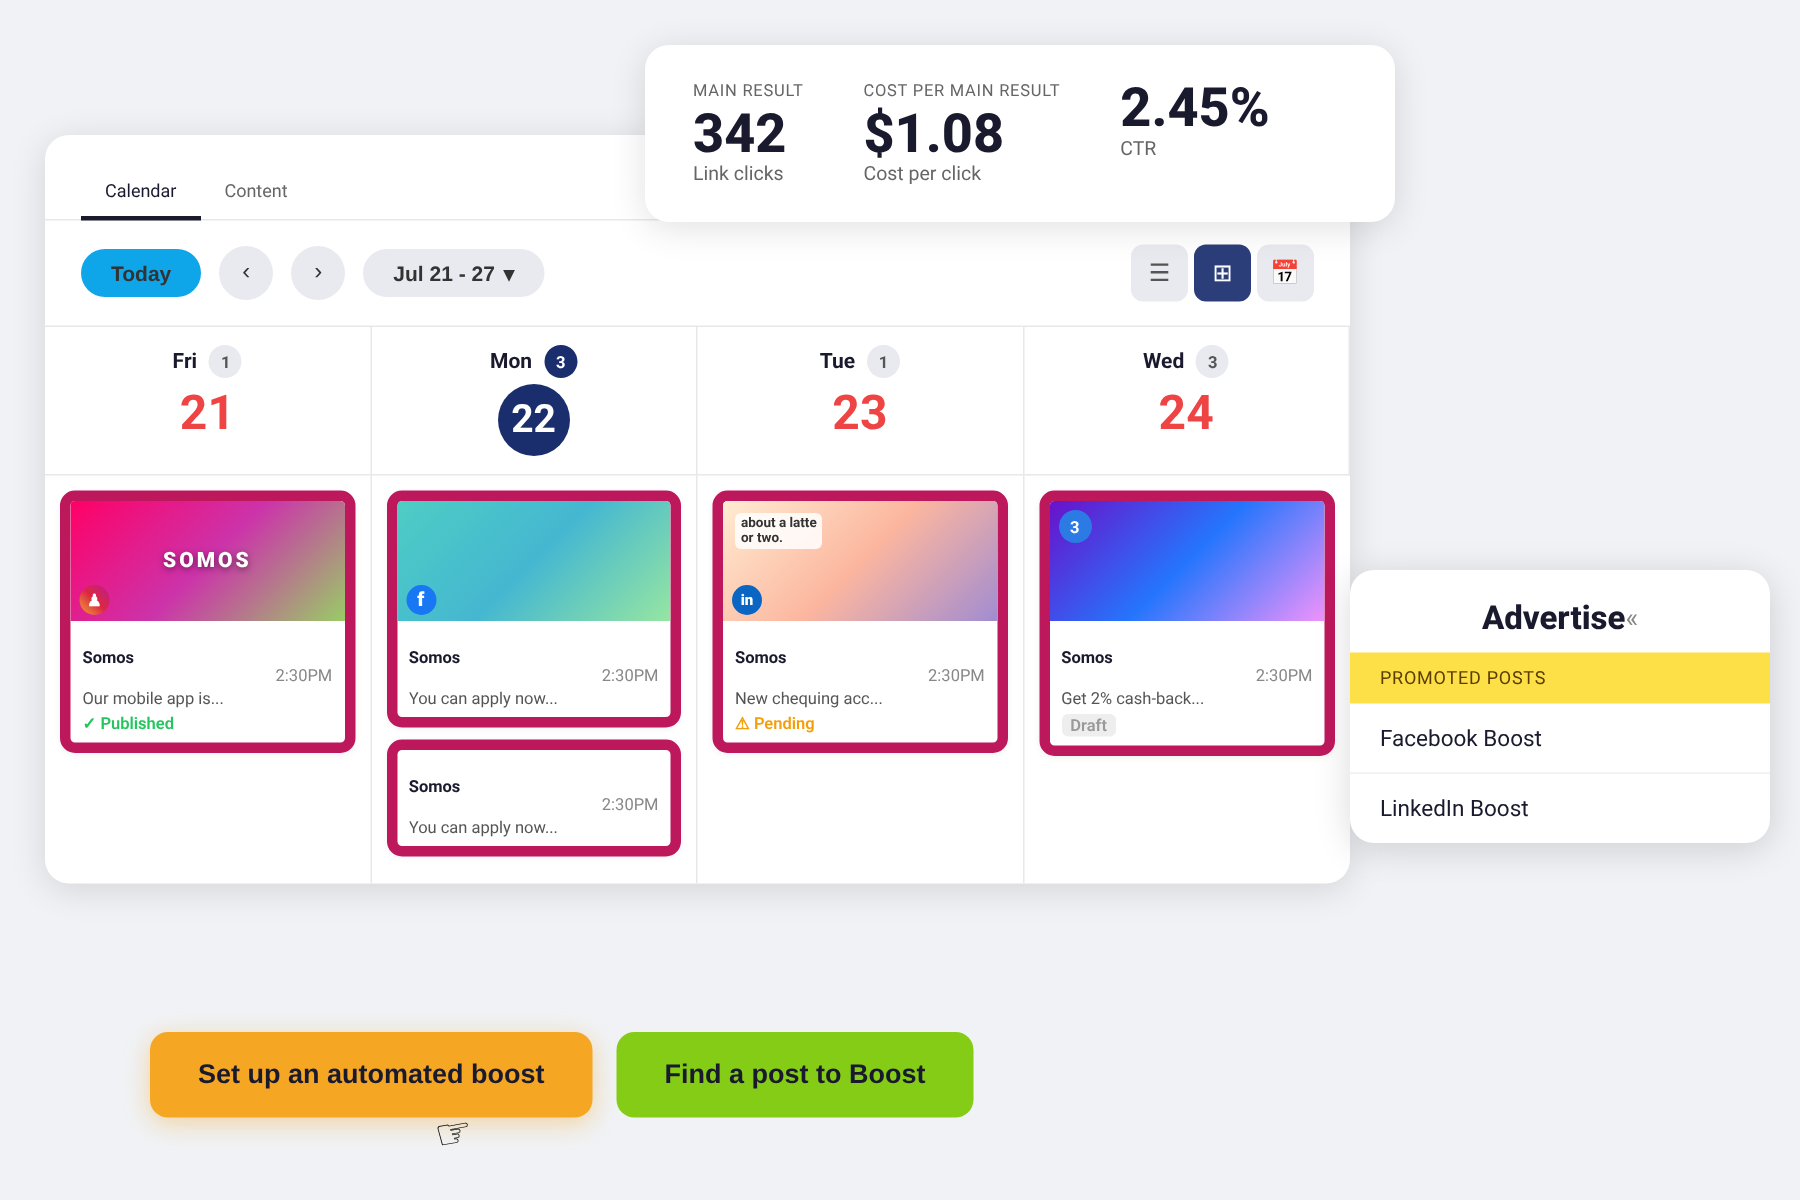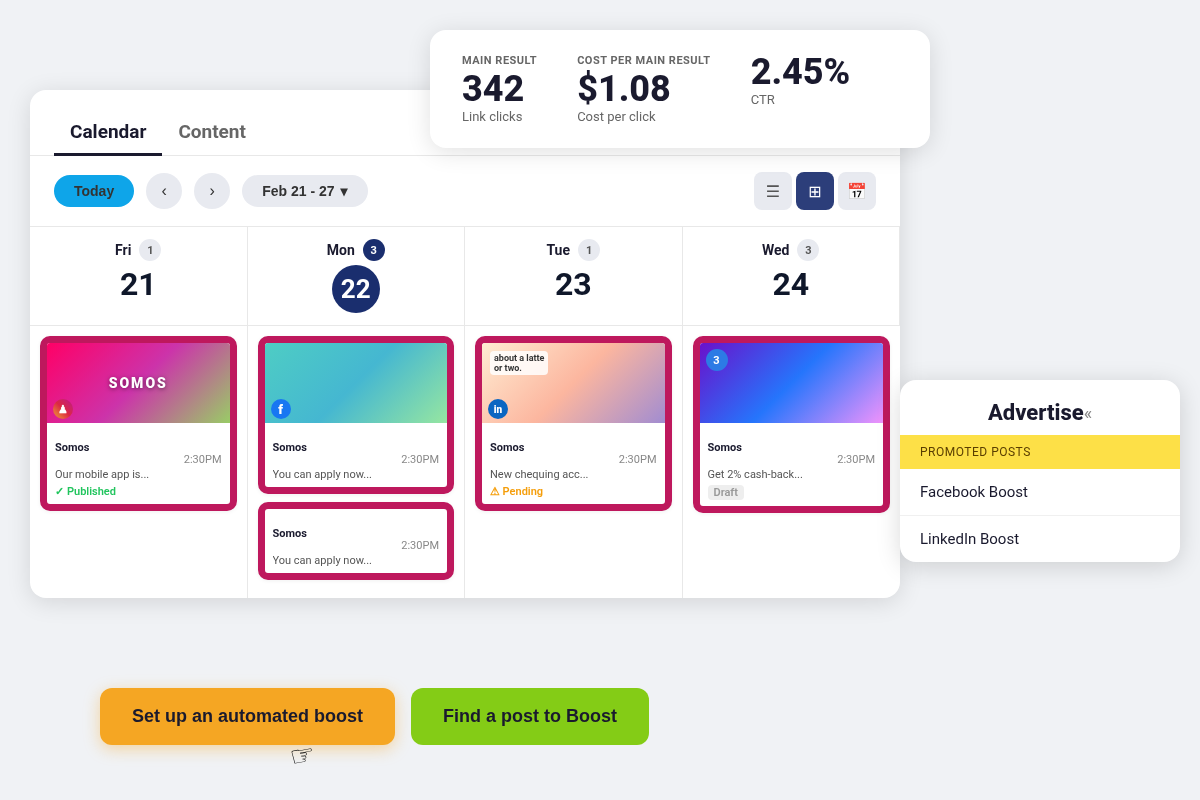--- a/index.html
+++ b/index.html
@@ -22,21 +22,21 @@
       padding: 24px 32px;
       box-shadow: 0 4px 24px rgba(0,0,0,0.12);
       display: flex;
       gap: 40px;
       z-index: 10;
       min-width: 500px;
     }
     .stat-item {}
     .stat-label {
       font-size: 11px;
-      font-weight: 700;
+      font-weight: 400;
       color: #666;
       letter-spacing: 0.5px;
       text-transform: uppercase;
       margin-bottom: 4px;
     }
     .stat-value {
       font-size: 36px;
       font-weight: 800;
       color: #1a1a2e;
       line-height: 1;
@@ -62,22 +62,22 @@
 
     
     .tabs {
       display: flex;
       gap: 0;
       padding: 20px 24px 0;
       border-bottom: 1px solid #e8e8e8;
     }
     .tab {
       padding: 10px 16px;
-      font-size: 19px;
-      font-weight: 700;
+      font-size: 12px;
+      font-weight: 400;
       color: #666;
       cursor: pointer;
       border-bottom: 3px solid transparent;
       margin-bottom: -1px;
     }
     .tab.active {
       color: #1a1a2e;
       border-bottom: 3px solid #1a1a2e;
     }
 
@@ -183,21 +183,21 @@
       display: flex;
       align-items: center;
       justify-content: center;
       font-size: 11px;
       font-weight: 700;
       color: #555;
     }
     .day-num {
       font-size: 32px;
       font-weight: 700;
-      color: #0f172a;
+      color: #ef4444;
     }
     .day-num.circle {
       background: #1a2e6e;
       color: white;
       border-radius: 50%;
       width: 48px;
       height: 48px;
       display: flex;
       align-items: center;
       justify-content: center;
@@ -436,21 +436,21 @@
   <div class="tabs">
     <div class="tab active">Calendar</div>
     <div class="tab">Content</div>
   </div>
 
   <div class="toolbar">
     <button class="btn-today">Today</button>
     <button class="btn-nav">‹</button>
     <button class="btn-nav">›</button>
     <button class="btn-range">
-      <span>Feb 21 - 27</span>
+      <span>Jul 21 - 27</span>
       <span>▾</span>
     </button>
     <div class="toolbar-spacer"></div>
     <div class="view-buttons">
       <button class="view-btn">
         <span>☰</span>
       </button>
       <button class="view-btn active">
         <span>⊞</span>
       </button>

